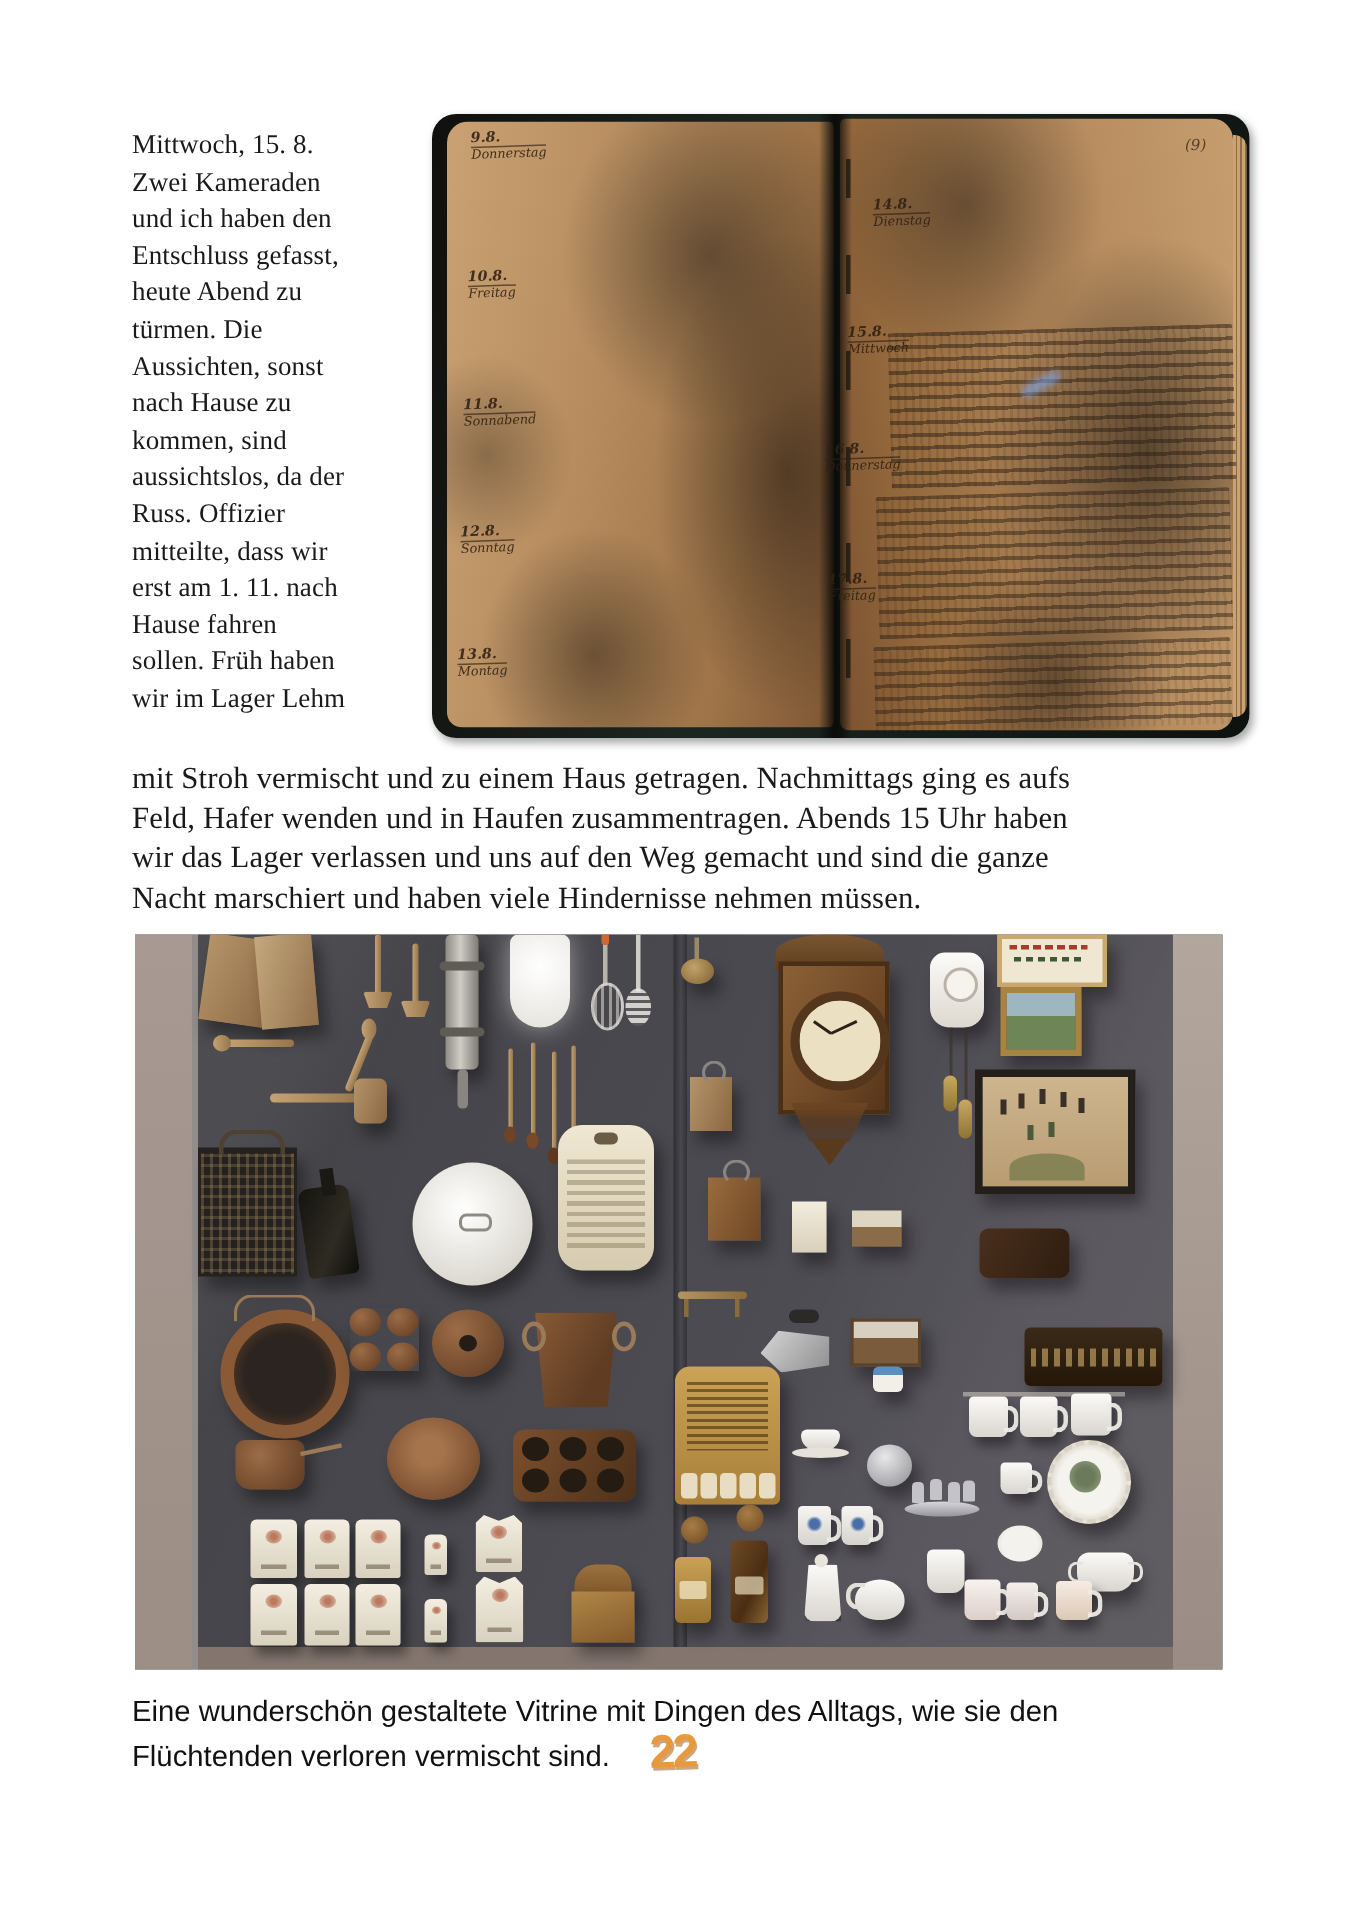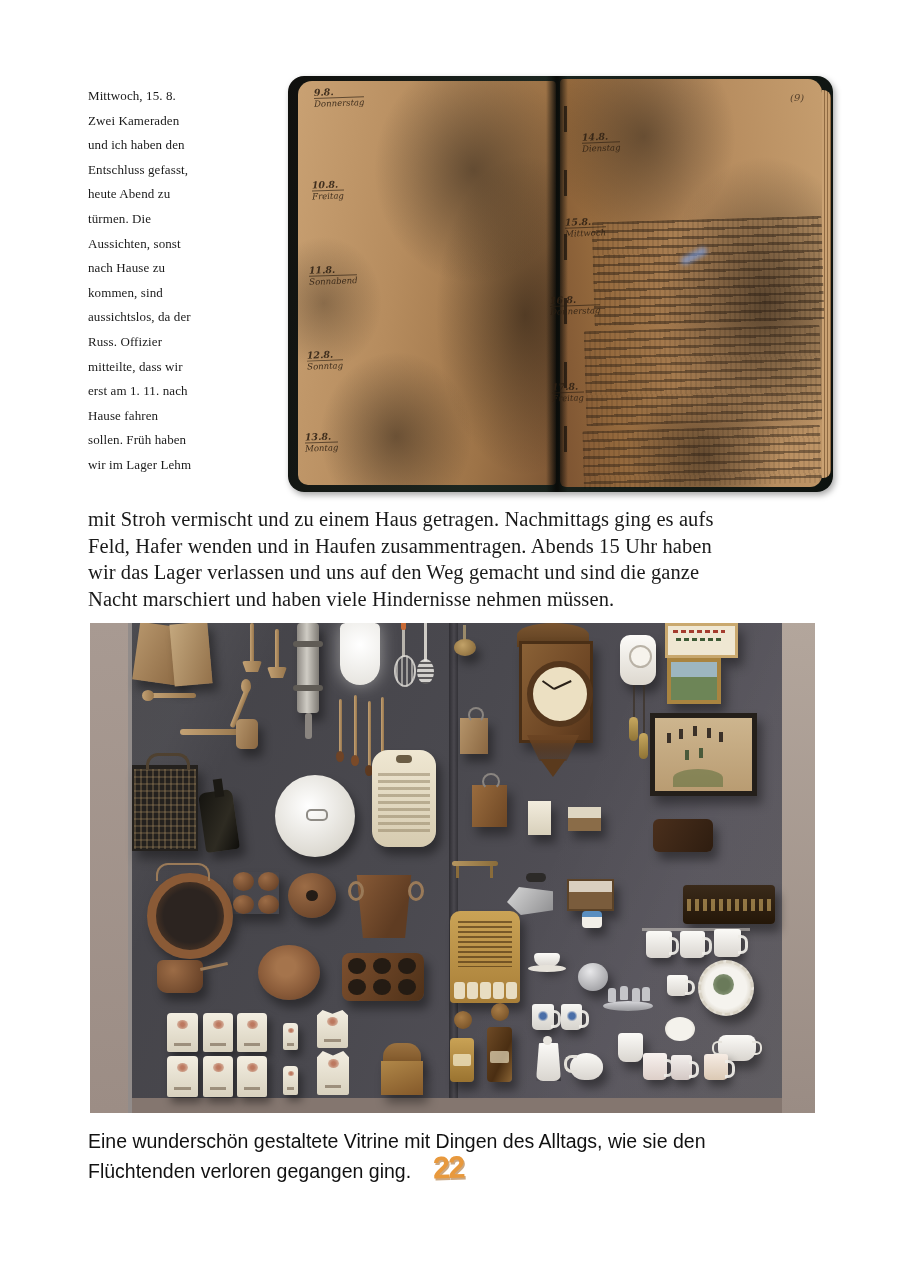--- a/index.html
+++ b/index.html
@@ -1,19 +1,19 @@
 <!DOCTYPE html>
 <html><head>
 <meta charset="utf-8">
 <style>
   html,body{margin:0;padding:0;background:#e8e8e8}
   .page{position:relative;width:900px;height:1274px;background:#ffffff;margin:0 auto;overflow:hidden;
         font-family:"Liberation Serif",serif;color:#1a1a1a}
   .lines{white-space:pre-line}
-  .body-col{position:absolute;left:88px;top:84px;width:210px;font-size:13px;line-height:24.6px;letter-spacing:.1px}
+  .body-col{position:absolute;left:88px;top:84px;width:210px;font-size:18px;line-height:24.6px;letter-spacing:.1px}
   .body-wide{position:absolute;left:88px;top:506px;width:756px;font-size:20.5px;line-height:26.6px;letter-spacing:.1px}
   .caption{position:absolute;left:88px;top:1126px;width:720px;font-family:"Liberation Sans",sans-serif;
            font-size:19.5px;line-height:30px;color:#111}
   .pagenum{position:absolute;left:433px;top:1150px;font-family:"Liberation Sans",sans-serif;
            font-weight:bold;font-size:31px;letter-spacing:-2px;transform:rotate(-2deg);
            text-shadow:1px 2px 0 rgba(160,95,25,.55)}
 
   
   .notebook{position:absolute;left:288px;top:76px;width:545px;height:416px}
   .nb-cover{position:absolute;inset:0;background:linear-gradient(100deg,#10100e,#1c2620 40%,#0d120f);
@@ -341,16 +341,16 @@
     <div class="o sh white" style="left:446px;top:420px;width:25px;height:38px;border-radius:5px 5px 7px 7px;clip-path:polygon(12% 0,88% 0,100% 100%,0 100%)"></div>
     <div class="o circ" style="left:453px;top:413px;width:9px;height:9px;background:#e8e5de"></div>
     <div class="o sh white" style="left:480px;top:430px;width:33px;height:27px;border-radius:50% 50% 45% 45%"></div>
     <div class="o" style="left:474px;top:432px;width:10px;height:12px;border:3px solid #e2dfd8;border-right:none;border-radius:8px 0 0 8px"></div>
     <div class="mug" style="left:553px;top:430px;width:24px;height:27px;background:linear-gradient(#f8f2f0,#ddcfc8)"></div>
     <div class="mug" style="left:581px;top:432px;width:21px;height:25px;background:linear-gradient(#f4f0ee,#d3c8c4)"></div>
     <div class="mug" style="left:614px;top:431px;width:24px;height:26px;background:linear-gradient(#f6ece4,#dbc9b4)"></div>
   </div>
 
   <div class="caption lines">Eine wunderschön gestaltete Vitrine mit Dingen des Alltags, wie sie den
-Flüchtenden verloren gegangen ging.</div>
+Flüchtenden verloren vermischt sind.</div>
   <div class="pagenum" style="color: rgb(232, 153, 61);">22</div>
 
 </div>
 
 </body></html>

